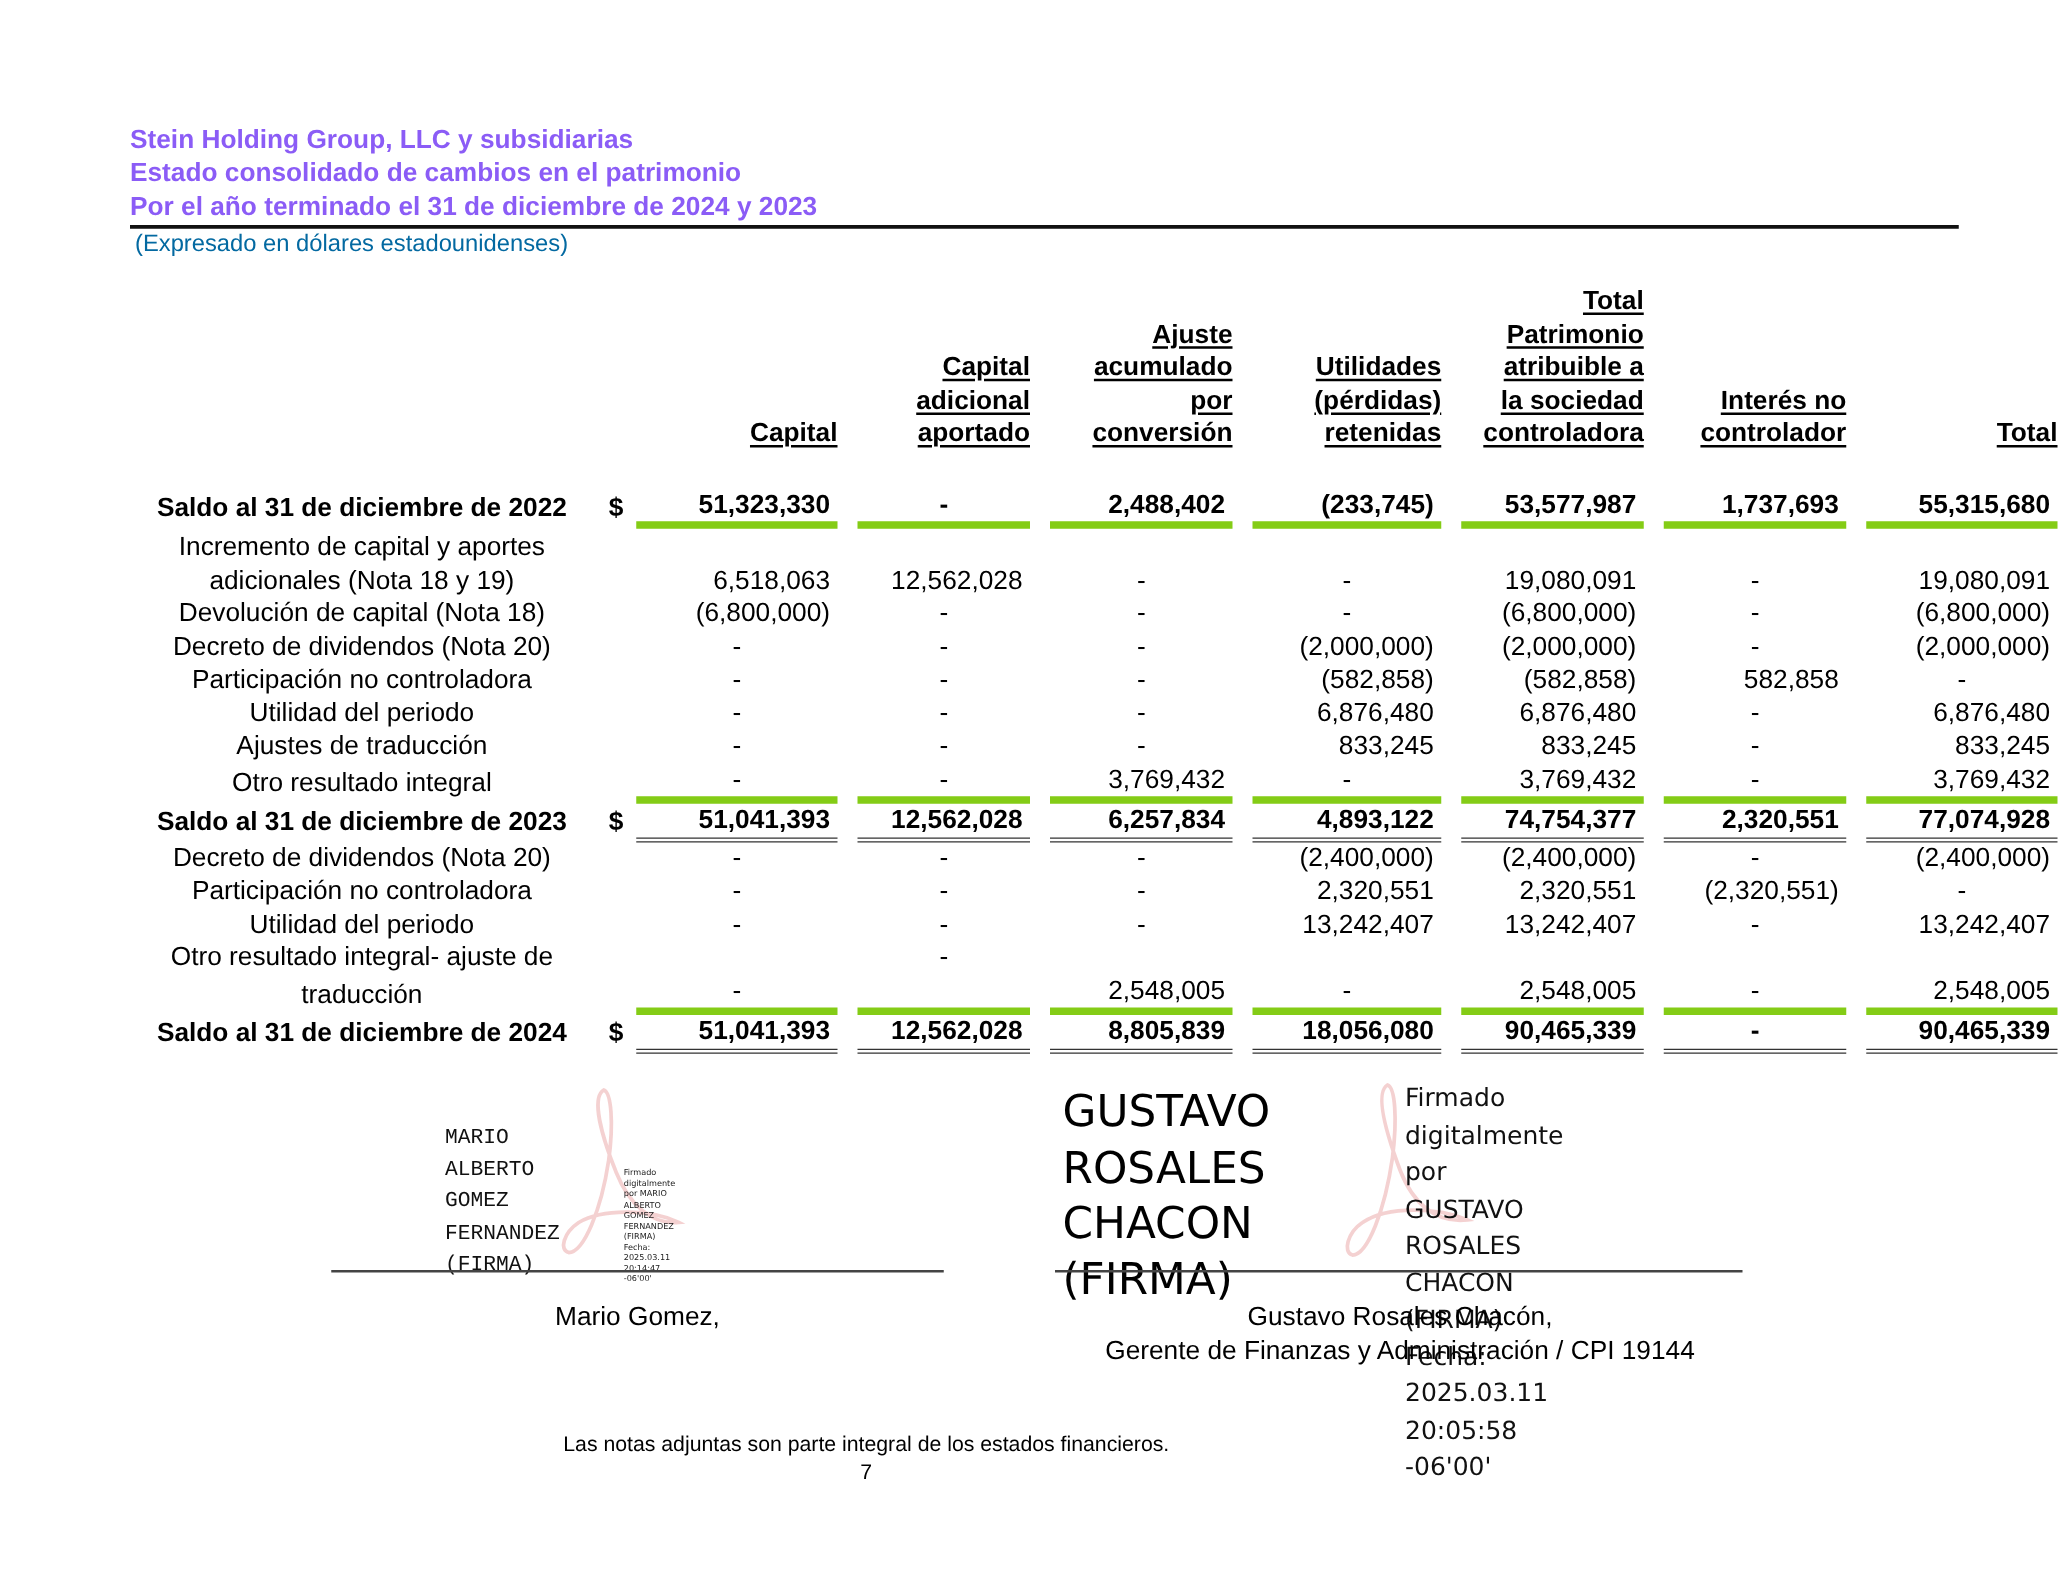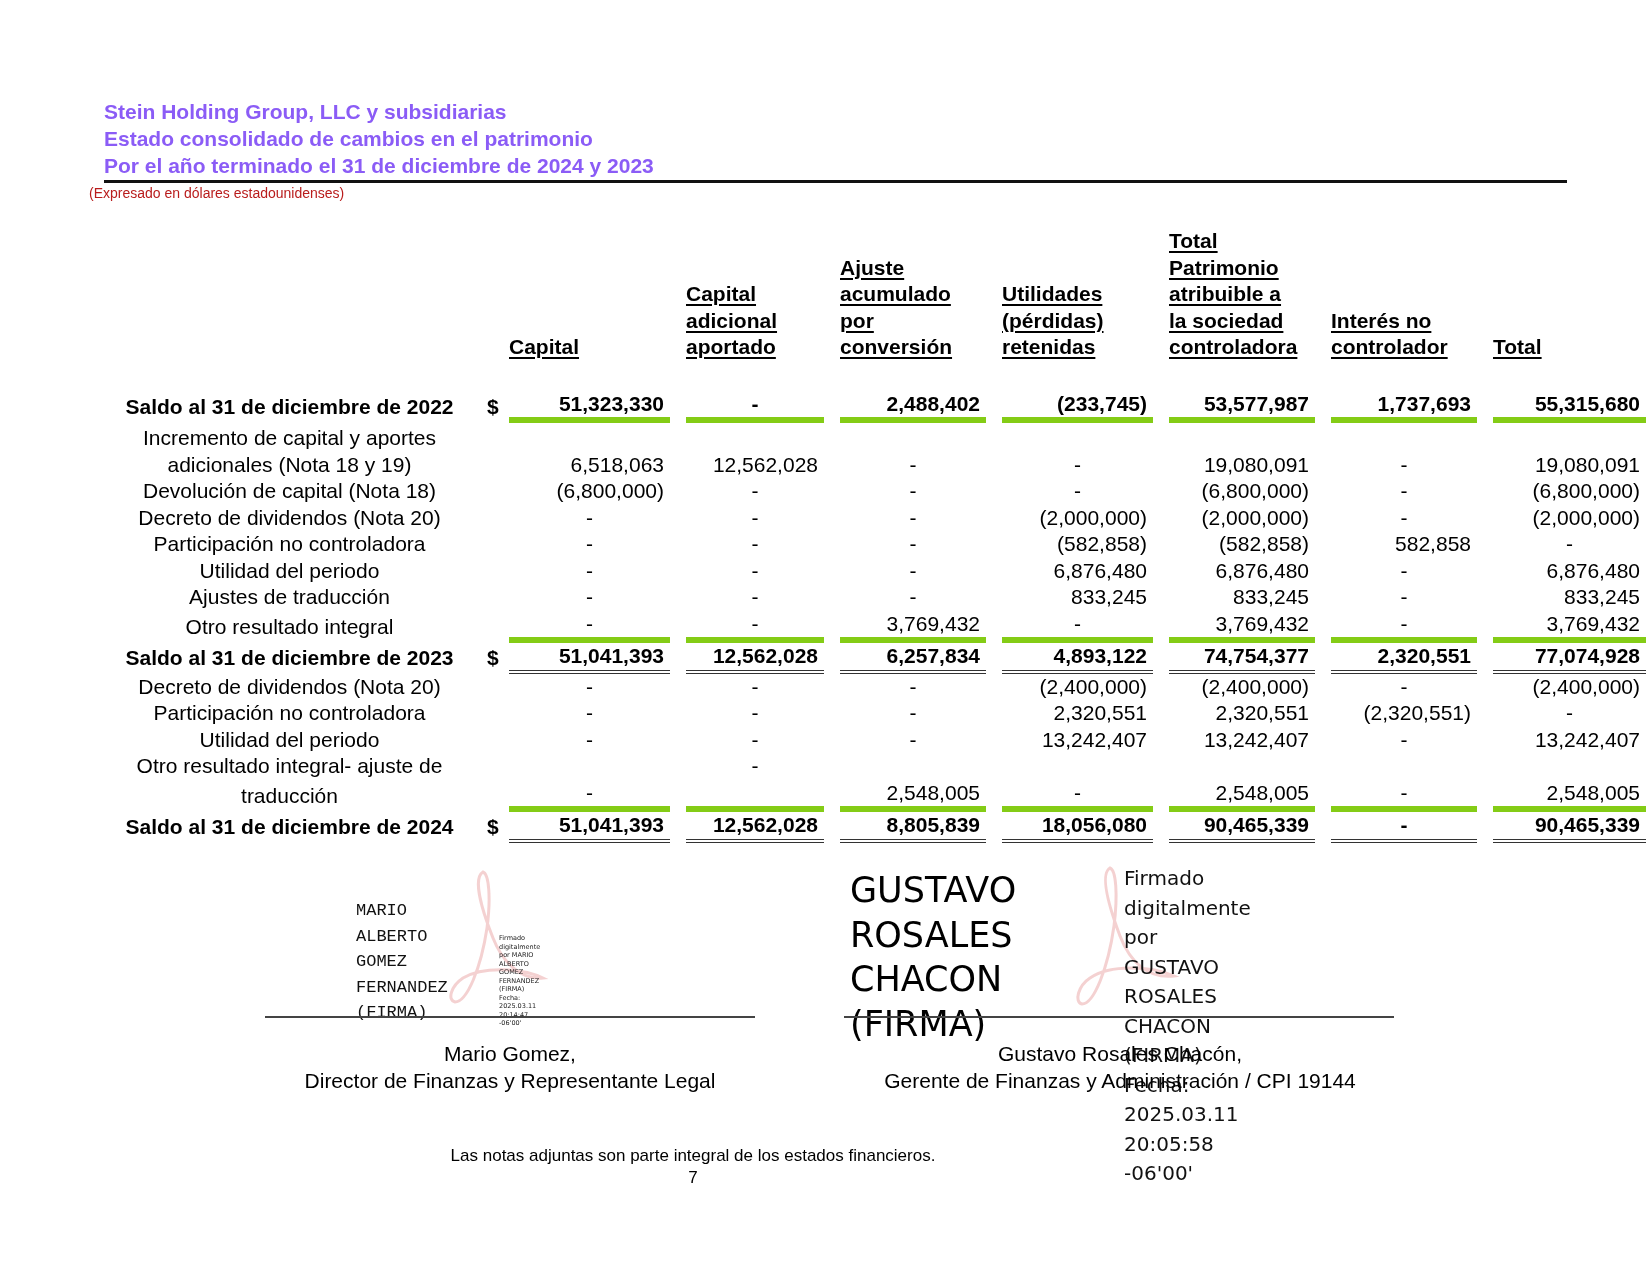--- a/index.html
+++ b/index.html
@@ -2,26 +2,26 @@
 <html><head>
 <meta charset="utf-8">
 <style>
   html, body { margin: 0; padding: 0; background: #ffffff; }
   body { width: 1651px; height: 1276px; position: relative; overflow: hidden;
          font-family: "Liberation Sans", sans-serif; color: #000; }
   .hdr { position: absolute; left: 104px; top: 98px; color: #8b5cf6; font-weight: bold;
          font-size: 21px; line-height: 27px; }
   .hdr-rule { position: absolute; left: 104px; top: 180px; width: 1463px; height: 0;
               border-top: 3px solid #111; }
-  .subnote { position: absolute; left: 89px; top: 185px; font-size: 14px; color: #b91c1c; }
+  .subnote { position: absolute; left: 108px; top: 185px; font-size: 19px; color: #0369a1; }
 
   table.eq { position: absolute; left: 92px; top: 228px; border-collapse: separate;
              border-spacing: 0; font-size: 21px; }
   table.eq td, table.eq th { padding: 0; line-height: 26.5px; white-space: nowrap; }
-  th.colh { vertical-align: bottom; text-align: left; font-weight: bold;
+  th.colh { vertical-align: bottom; text-align: right; font-weight: bold;
             padding-bottom: 30px !important; }
   th.colh span.u { text-decoration: underline; text-underline-offset: 3px; text-decoration-thickness: 2px; }
   td.lbl { width: 395px; text-align: center; }
   td.cur { width: 22px; text-align: left; padding-left: 0; }
   td.num { text-align: right; padding-right: 6px !important; }
   td.num.dash { text-align: center; padding-right: 0 !important; }
   .gap { width: 16px; }
   .c1 { width: 155px; } .c2 { width: 132px; } .c3 { width: 140px; }
   .c4 { width: 145px; } .c5 { width: 140px; } .c6 { width: 140px; } .c7 { width: 147px; }
   tr.bold td { font-weight: bold; }
@@ -380,21 +380,20 @@
     <div>(FIRMA)</div>
   </div>
   <div style="position:absolute;left:499px;top:934px;font-family:'DejaVu Sans',sans-serif;font-size:6.5px;line-height:8.5px;color:#222">
     <div>Firmado digitalmente por MARIO</div>
     <div>ALBERTO GOMEZ FERNANDEZ (FIRMA)</div>
     <div>Fecha: 2025.03.11 20:14:47 -06'00'</div>
   </div>
   <div class="sig-line" style="left:265px;top:1016px;width:490px"></div>
   <div class="sig-name" style="left:265px;top:1016px;width:490px">
     <div>Mario Gomez,</div>
-    <div>Director de Finanzas y Representante Legal</div>
   </div>
 </div>
 
 <div class="sig">
   <svg class="acro" style="left:1070px;top:864px;position:absolute" width="110" height="145" viewBox="0 0 110 145">
     <path d="M40 4 C30 10 38 40 50 72 C60 98 78 115 104 112 C82 102 40 100 20 114 C8 122 4 138 12 140 C24 140 38 104 44 62 C48 30 46 6 40 4 Z" fill="none" stroke="#e79a9a" stroke-width="3"></path>
   </svg>
   <div class="sig-big" style="position:absolute;left:850px;top:868px;font-size:35px;line-height:44.5px">
     <div>GUSTAVO</div>
     <div>ROSALES</div>

